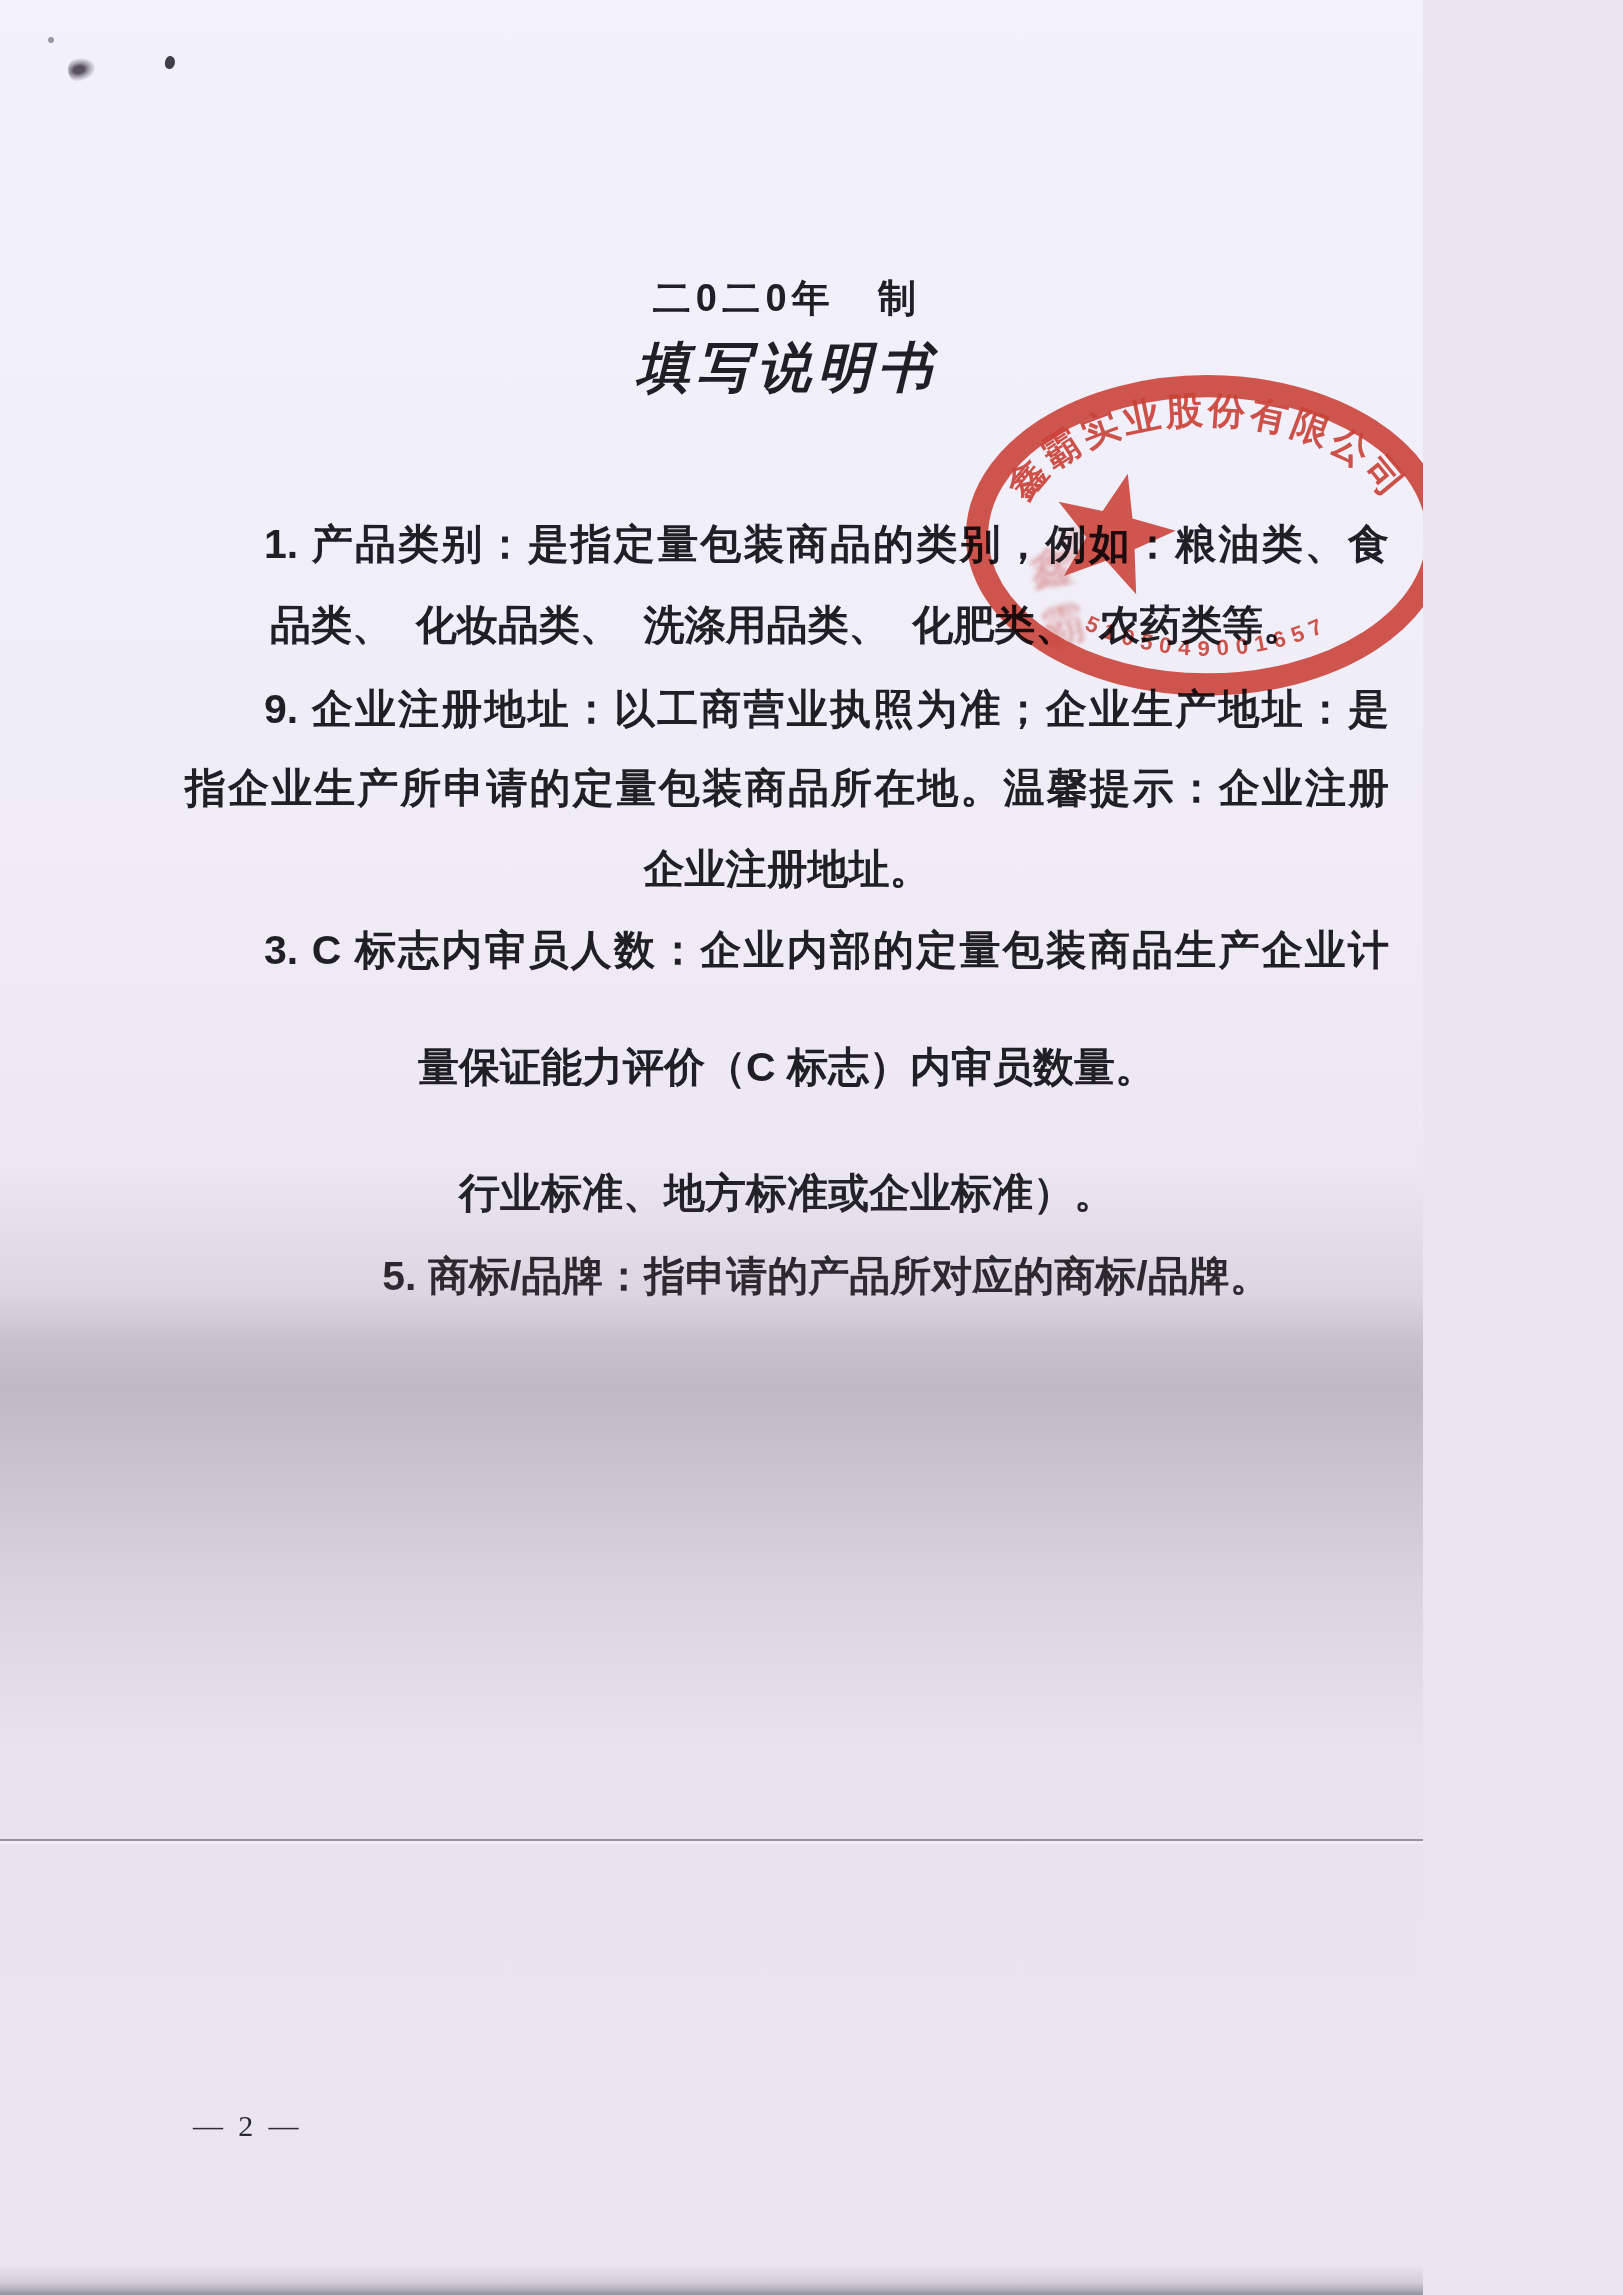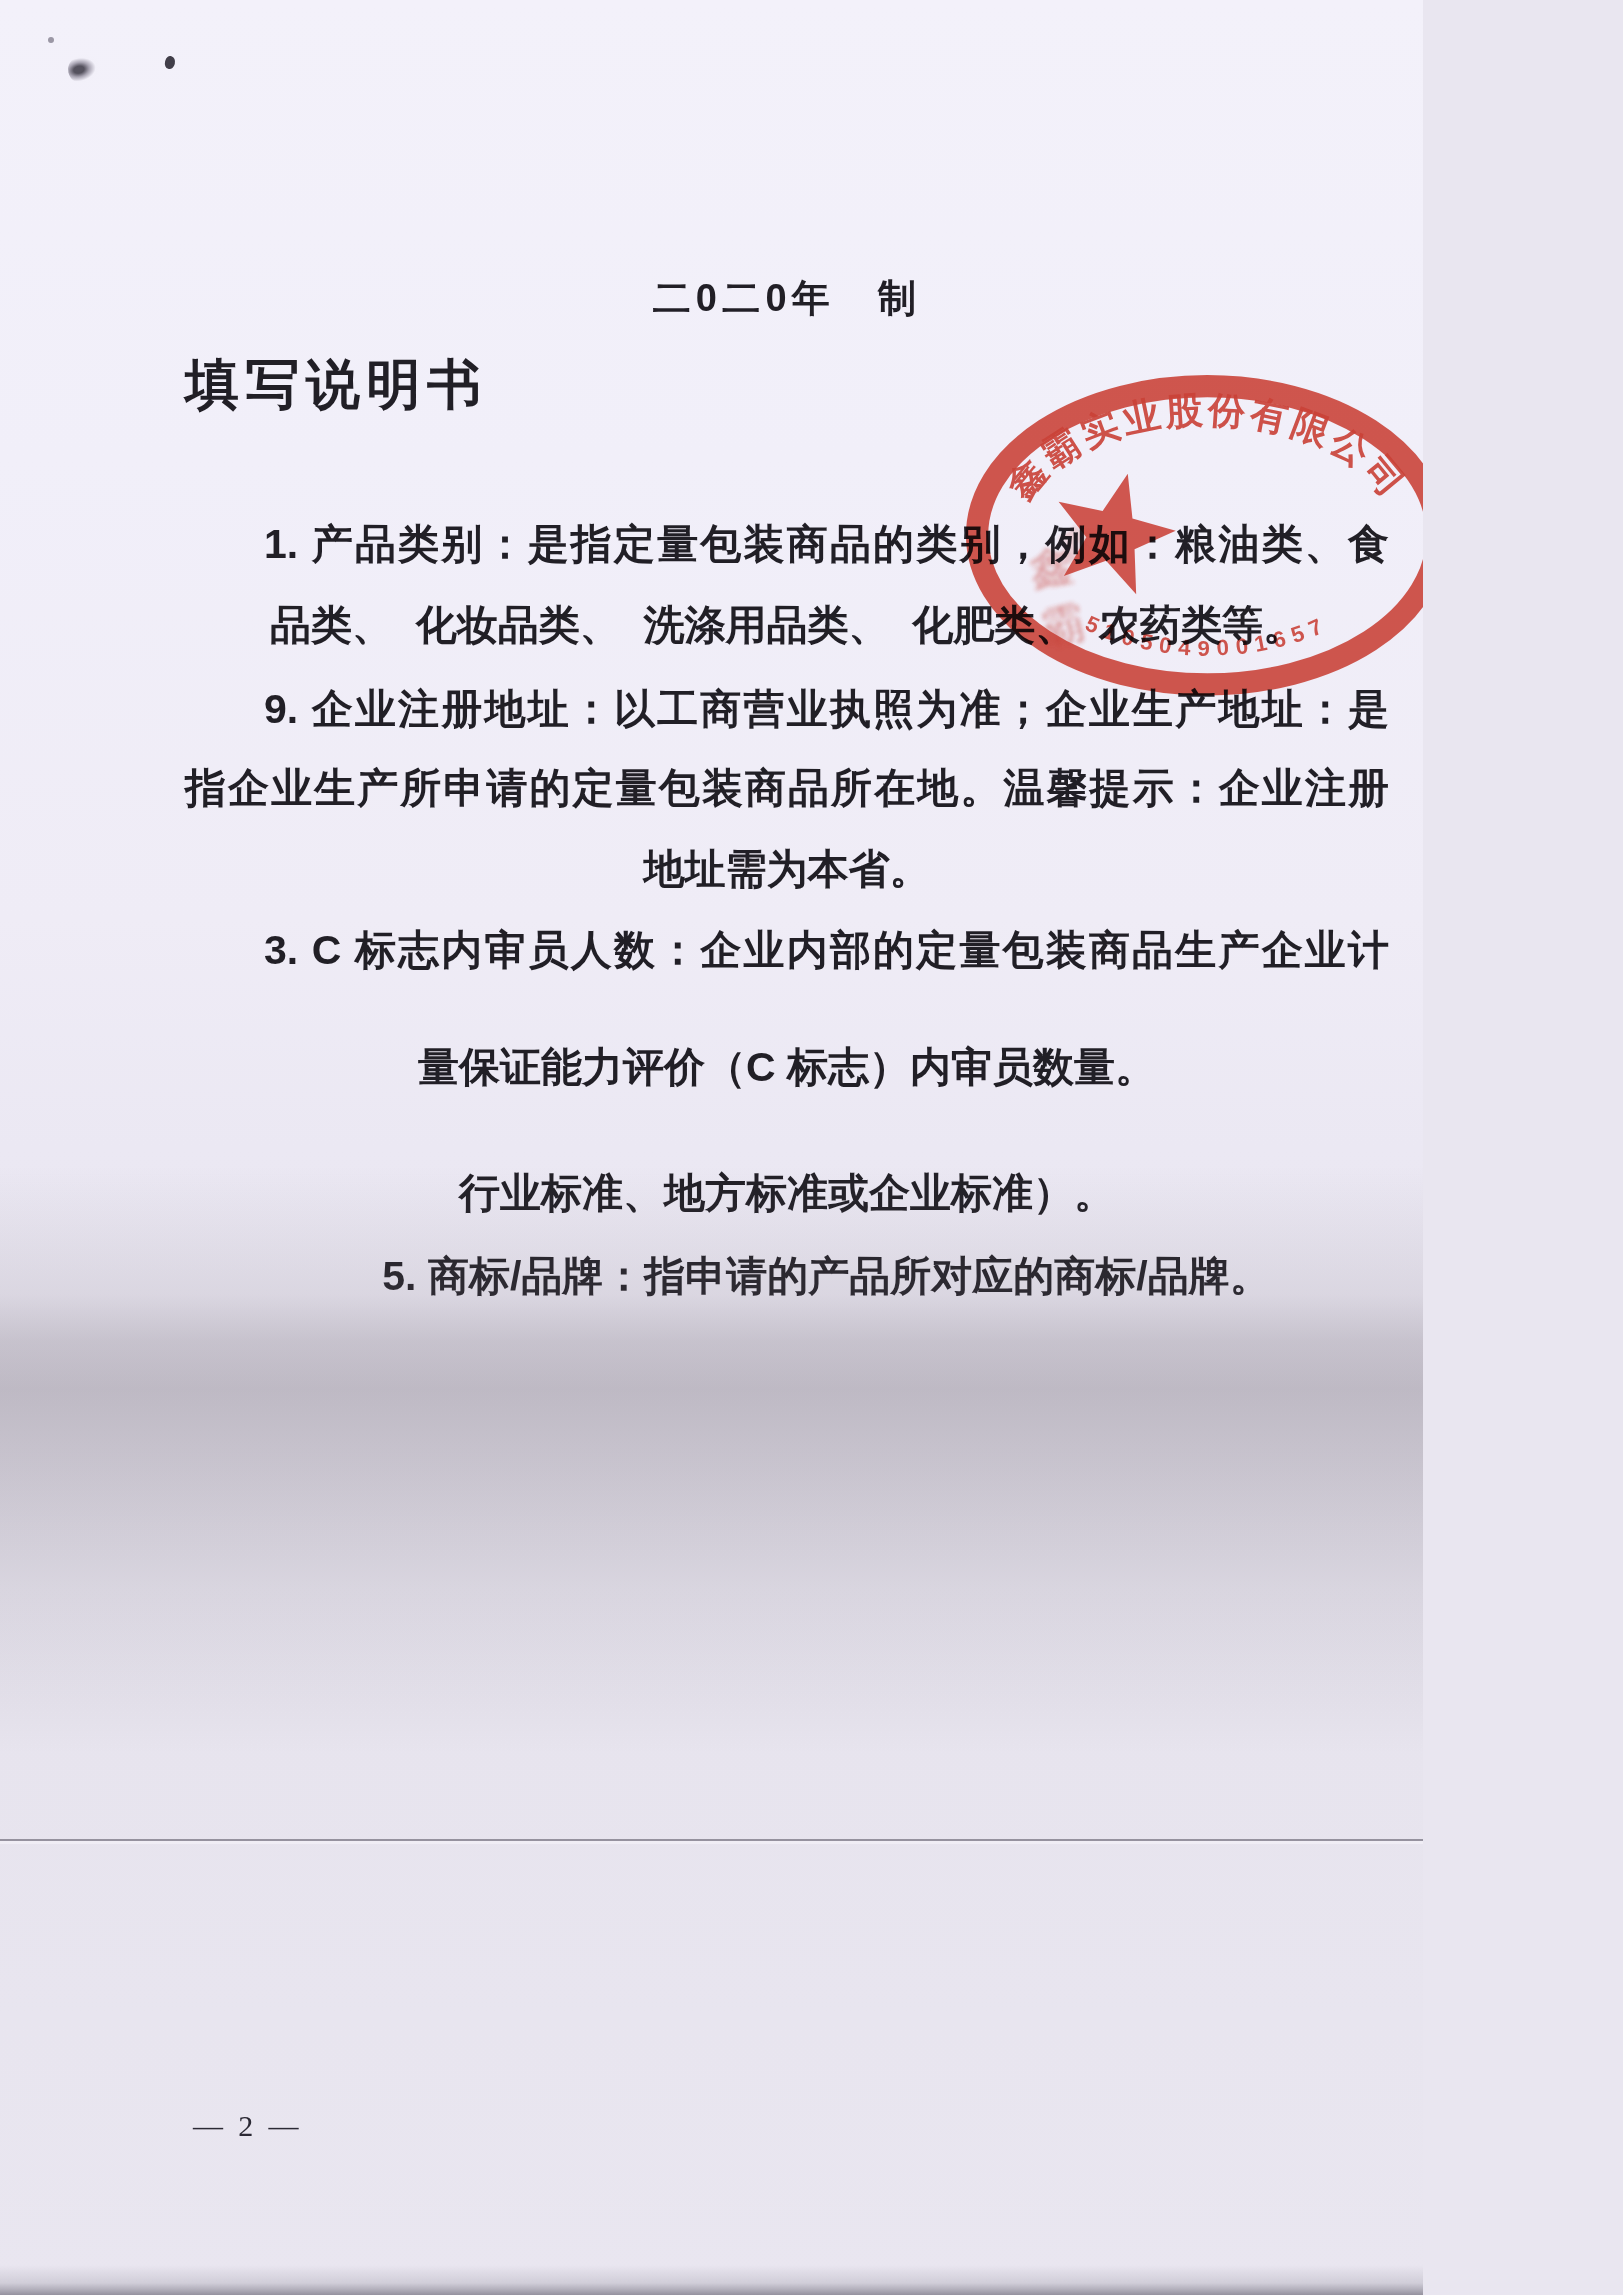--- a/index.html
+++ b/index.html
@@ -49,23 +49,23 @@
     position:absolute;top:0;left:1575px;width:2px;height:2295px;
     background:linear-gradient(180deg,rgba(128,125,140,.30),rgba(128,125,140,.12) 60%,rgba(128,125,140,.28));
   }
   .ink{color:#211f26;text-align:center;}
   .year-line{
     position:absolute;left:185px;top:275px;width:1204px;
     text-align:center;font-size:38px;font-weight:bold;letter-spacing:5.2px;
     line-height:46px;white-space:pre;
   }
   .doc-title{
-    position:absolute;left:185px;top:352px;width:1204px;
-    text-align:left;font-size:54px;font-weight:bold;letter-spacing:6.5px;
-    line-height:65px;white-space:pre;
+    position:absolute;left:185px;top:335px;width:1204px;
+    text-align:center;font-size:54px;font-weight:bold;letter-spacing:6.5px;
+    line-height:65px;white-space:pre;font-style:italic;
   }
   .line{
     position:absolute;left:185px;width:1204px;
     font-size:41px;line-height:46px;font-weight:600;white-space:pre;
   }
   .just{
     white-space:normal;
     text-align:justify;text-align-last:justify;
   }
   .ind{padding-left:79px;box-sizing:border-box;}
@@ -103,21 +103,21 @@
   <div class="speck2"></div>
   <div class="speck3"></div>
 
   <div class="year-line ink">二0二0年　制</div>
   <div class="doc-title ink">填写说明书</div>
 
   <div class="line just ind ink" style="top:521px">1. 产品类别：是指定量包装商品的类别，例如：粮油类、食</div>
   <div class="line ink" style="top:602px">品类、  化妆品类、  洗涤用品类、  化肥类、  农药类等。</div>
   <div class="line just ind ink" style="top:686px">9. 企业注册地址：以工商营业执照为准；企业生产地址：是</div>
   <div class="line just ink" style="top:765px">指企业生产所申请的定量包装商品所在地。温馨提示：企业注册</div>
-  <div class="line ink" style="top:846px">地址需为本省。</div>
+  <div class="line ink" style="top:846px">企业注册地址。</div>
   <div class="line just ind ink" style="top:927px">3. C 标志内审员人数：企业内部的定量包装商品生产企业计</div>
   <div class="line ink" style="top:1044px">量保证能力评价（C 标志）内审员数量。</div>
   <div class="line ink" style="top:1170px">行业标准、地方标准或企业标准）。</div>
   <div class="line ind ink" style="top:1253px">5. 商标/品牌：指申请的产品所对应的商标/品牌。</div>
 
   <svg class="seal" width="497" height="340" viewBox="0 0 760 520">
     <defs>
       <path id="arcTop" d="M104.4,320.8 A288,172 0 1 1 645.7,320.8" fill="none"></path>
       <path id="arcBottom" d="M115.2,354 A300,184 0 0 0 634.8,354" fill="none"></path>
       <filter id="smudgeBlur" x="-40%" y="-40%" width="180%" height="180%">

